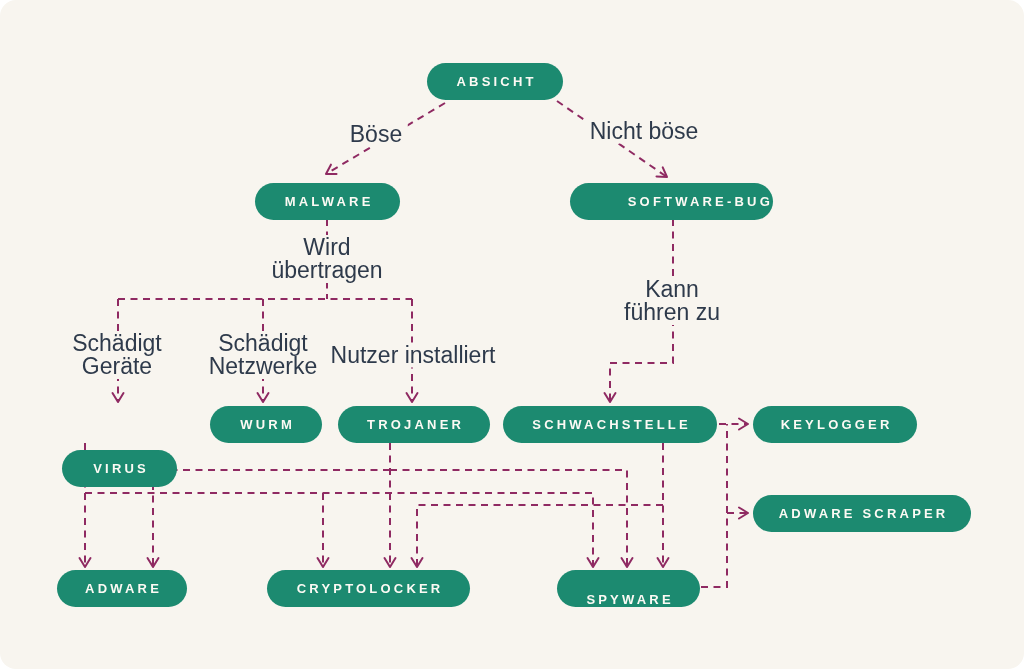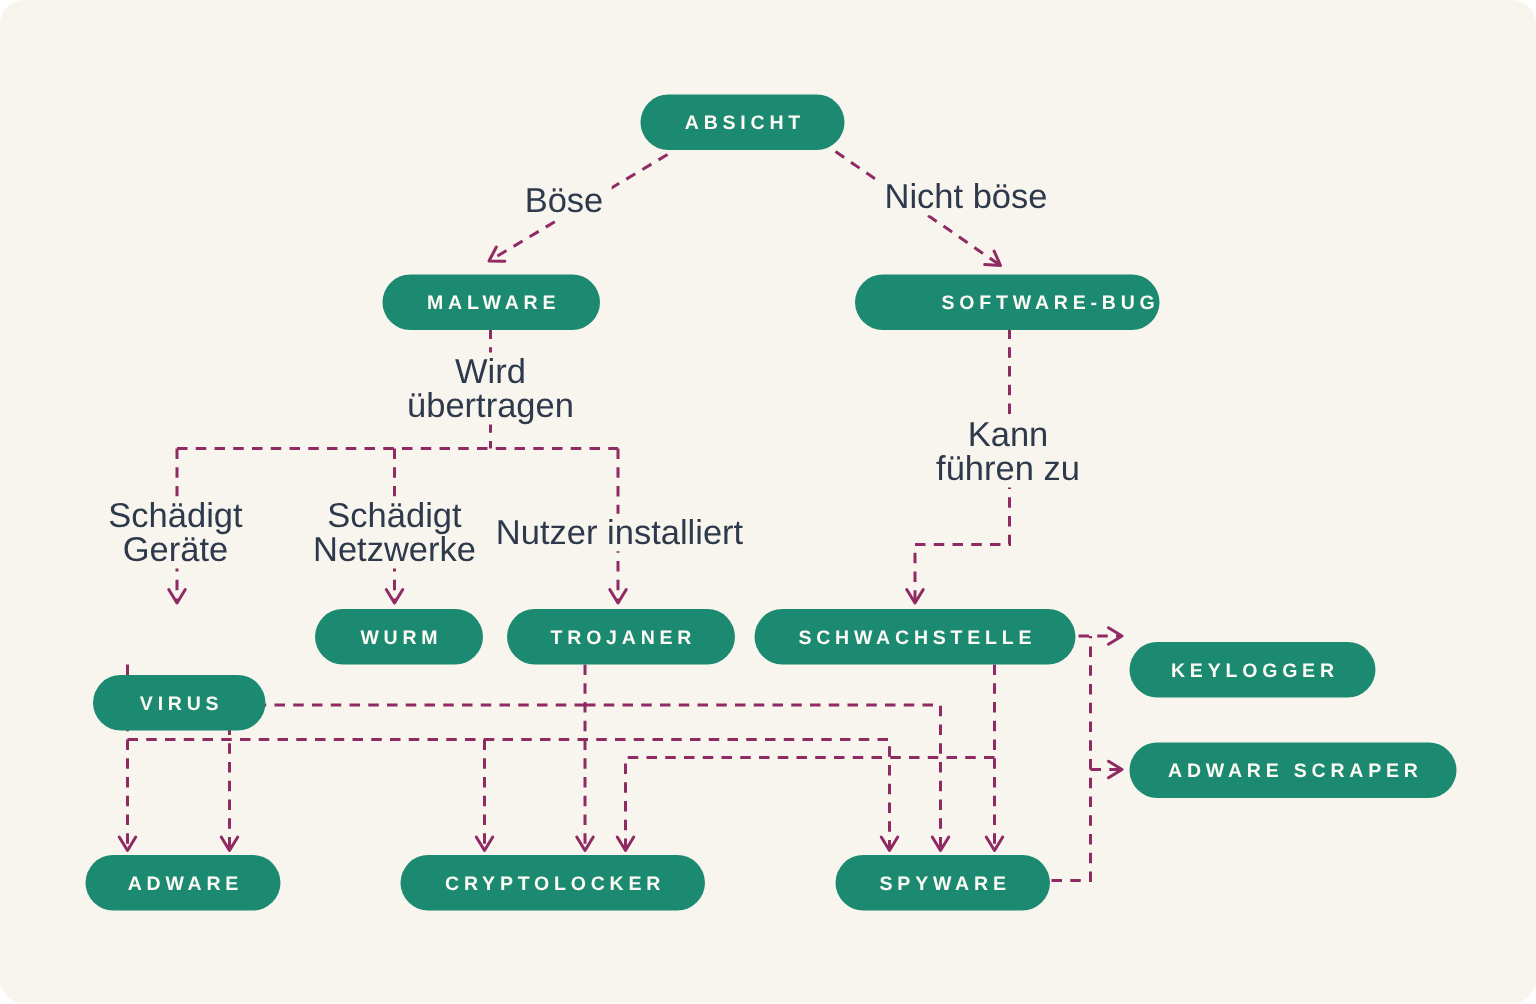--- a/index.html
+++ b/index.html
@@ -142,29 +142,29 @@
       </div>
       <div class="pill" style="left: 210px; top: 406px; width: 112px; text-align: center;">
         <span>WURM</span>
       </div>
       <div class="pill" style="left: 338px; top: 406px; width: 152px;">
         <span>TROJANER</span>
       </div>
       <div class="pill" style="left: 503px; top: 406px; width: 214px;">
         <span>SCHWACHSTELLE</span>
       </div>
-      <div class="pill" style="left: 753px; top: 428px; width: 164px; text-align: center;">
+      <div class="pill" style="left: 753px; top: 406px; width: 164px; text-align: center;">
         <span>KEYLOGGER</span>
       </div>
       <div class="pill" style="left: 753px; top: 495px; width: 218px;">
         <span>ADWARE SCRAPER</span>
       </div>
       <div class="pill" style="left: 57px; top: 570px; width: 130px;">
         <span>ADWARE</span>
       </div>
       <div class="pill" style="left: 267px; top: 570px; width: 203px;">
         <span>CRYPTOLOCKER</span>
       </div>
-      <div class="pill" style="left: 557px; top: 570px; width: 143px;">
+      <div class="pill" style="left: 557px; top: 570px; width: 143px; align-items: flex-end;">
         <span>SPYWARE</span>
       </div>
     </div>
 </div>
 
 </body></html>

